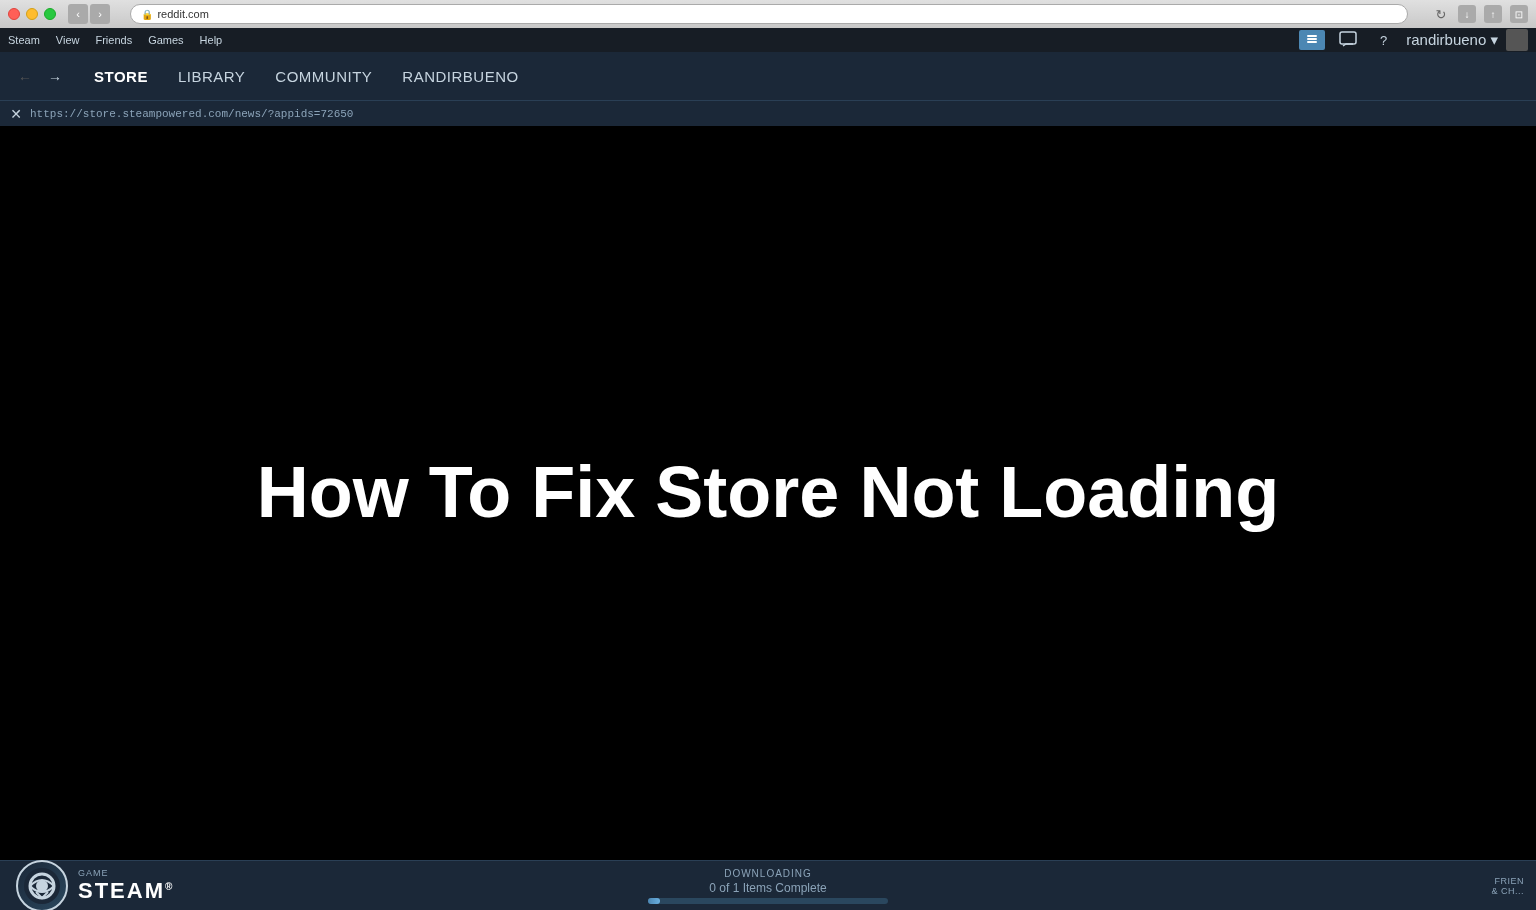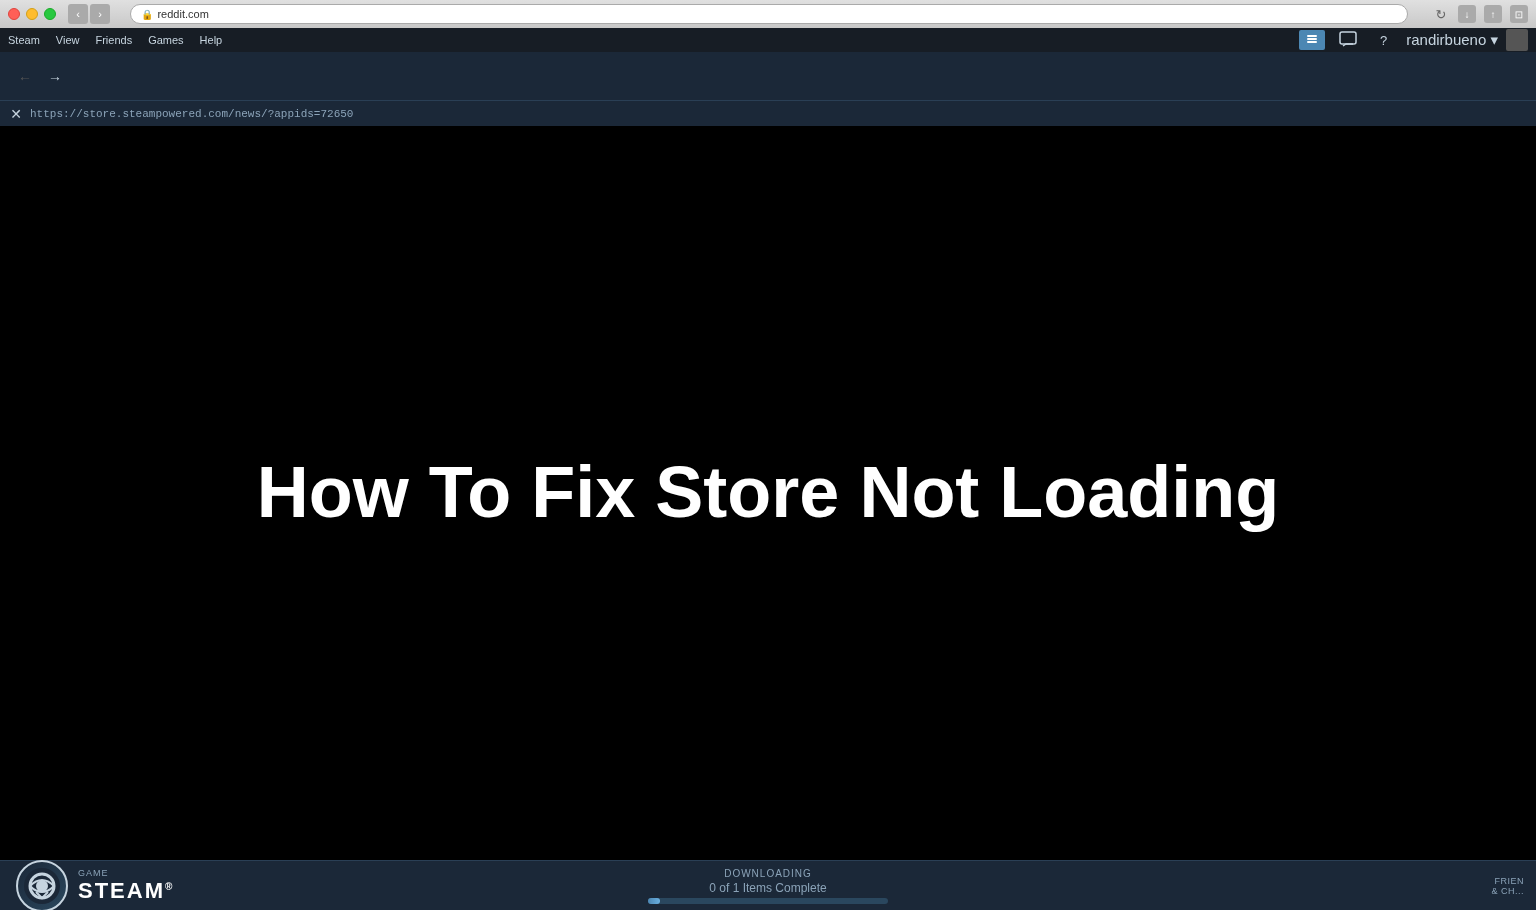--- a/index.html
+++ b/index.html
@@ -394,20 +394,26 @@
       <span>▾</span>
     </span>
     <div class="avatar-placeholder"></div>
   </div>
 </div>
 
 <div class="steam-nav-bar">
   <div class="nav-arrow disabled">←</div>
   <div class="nav-arrow">→</div>
 
+  <div class="steam-nav-links">
+    <span class="steam-nav-link active">STORE</span>
+    <span class="steam-nav-link">LIBRARY</span>
+    <span class="steam-nav-link">COMMUNITY</span>
+    <span class="steam-nav-link">RANDIRBUENO</span>
+  </div>
 </div>
 
 <div class="url-bar">
   <span class="url-close">✕</span>
   <span class="url-text">https://store.steampowered.com/news/?appids=72650</span>
 </div>
 
 <div class="main-content">
   <h1 class="main-title">How To Fix Store Not Loading</h1>
 </div>

